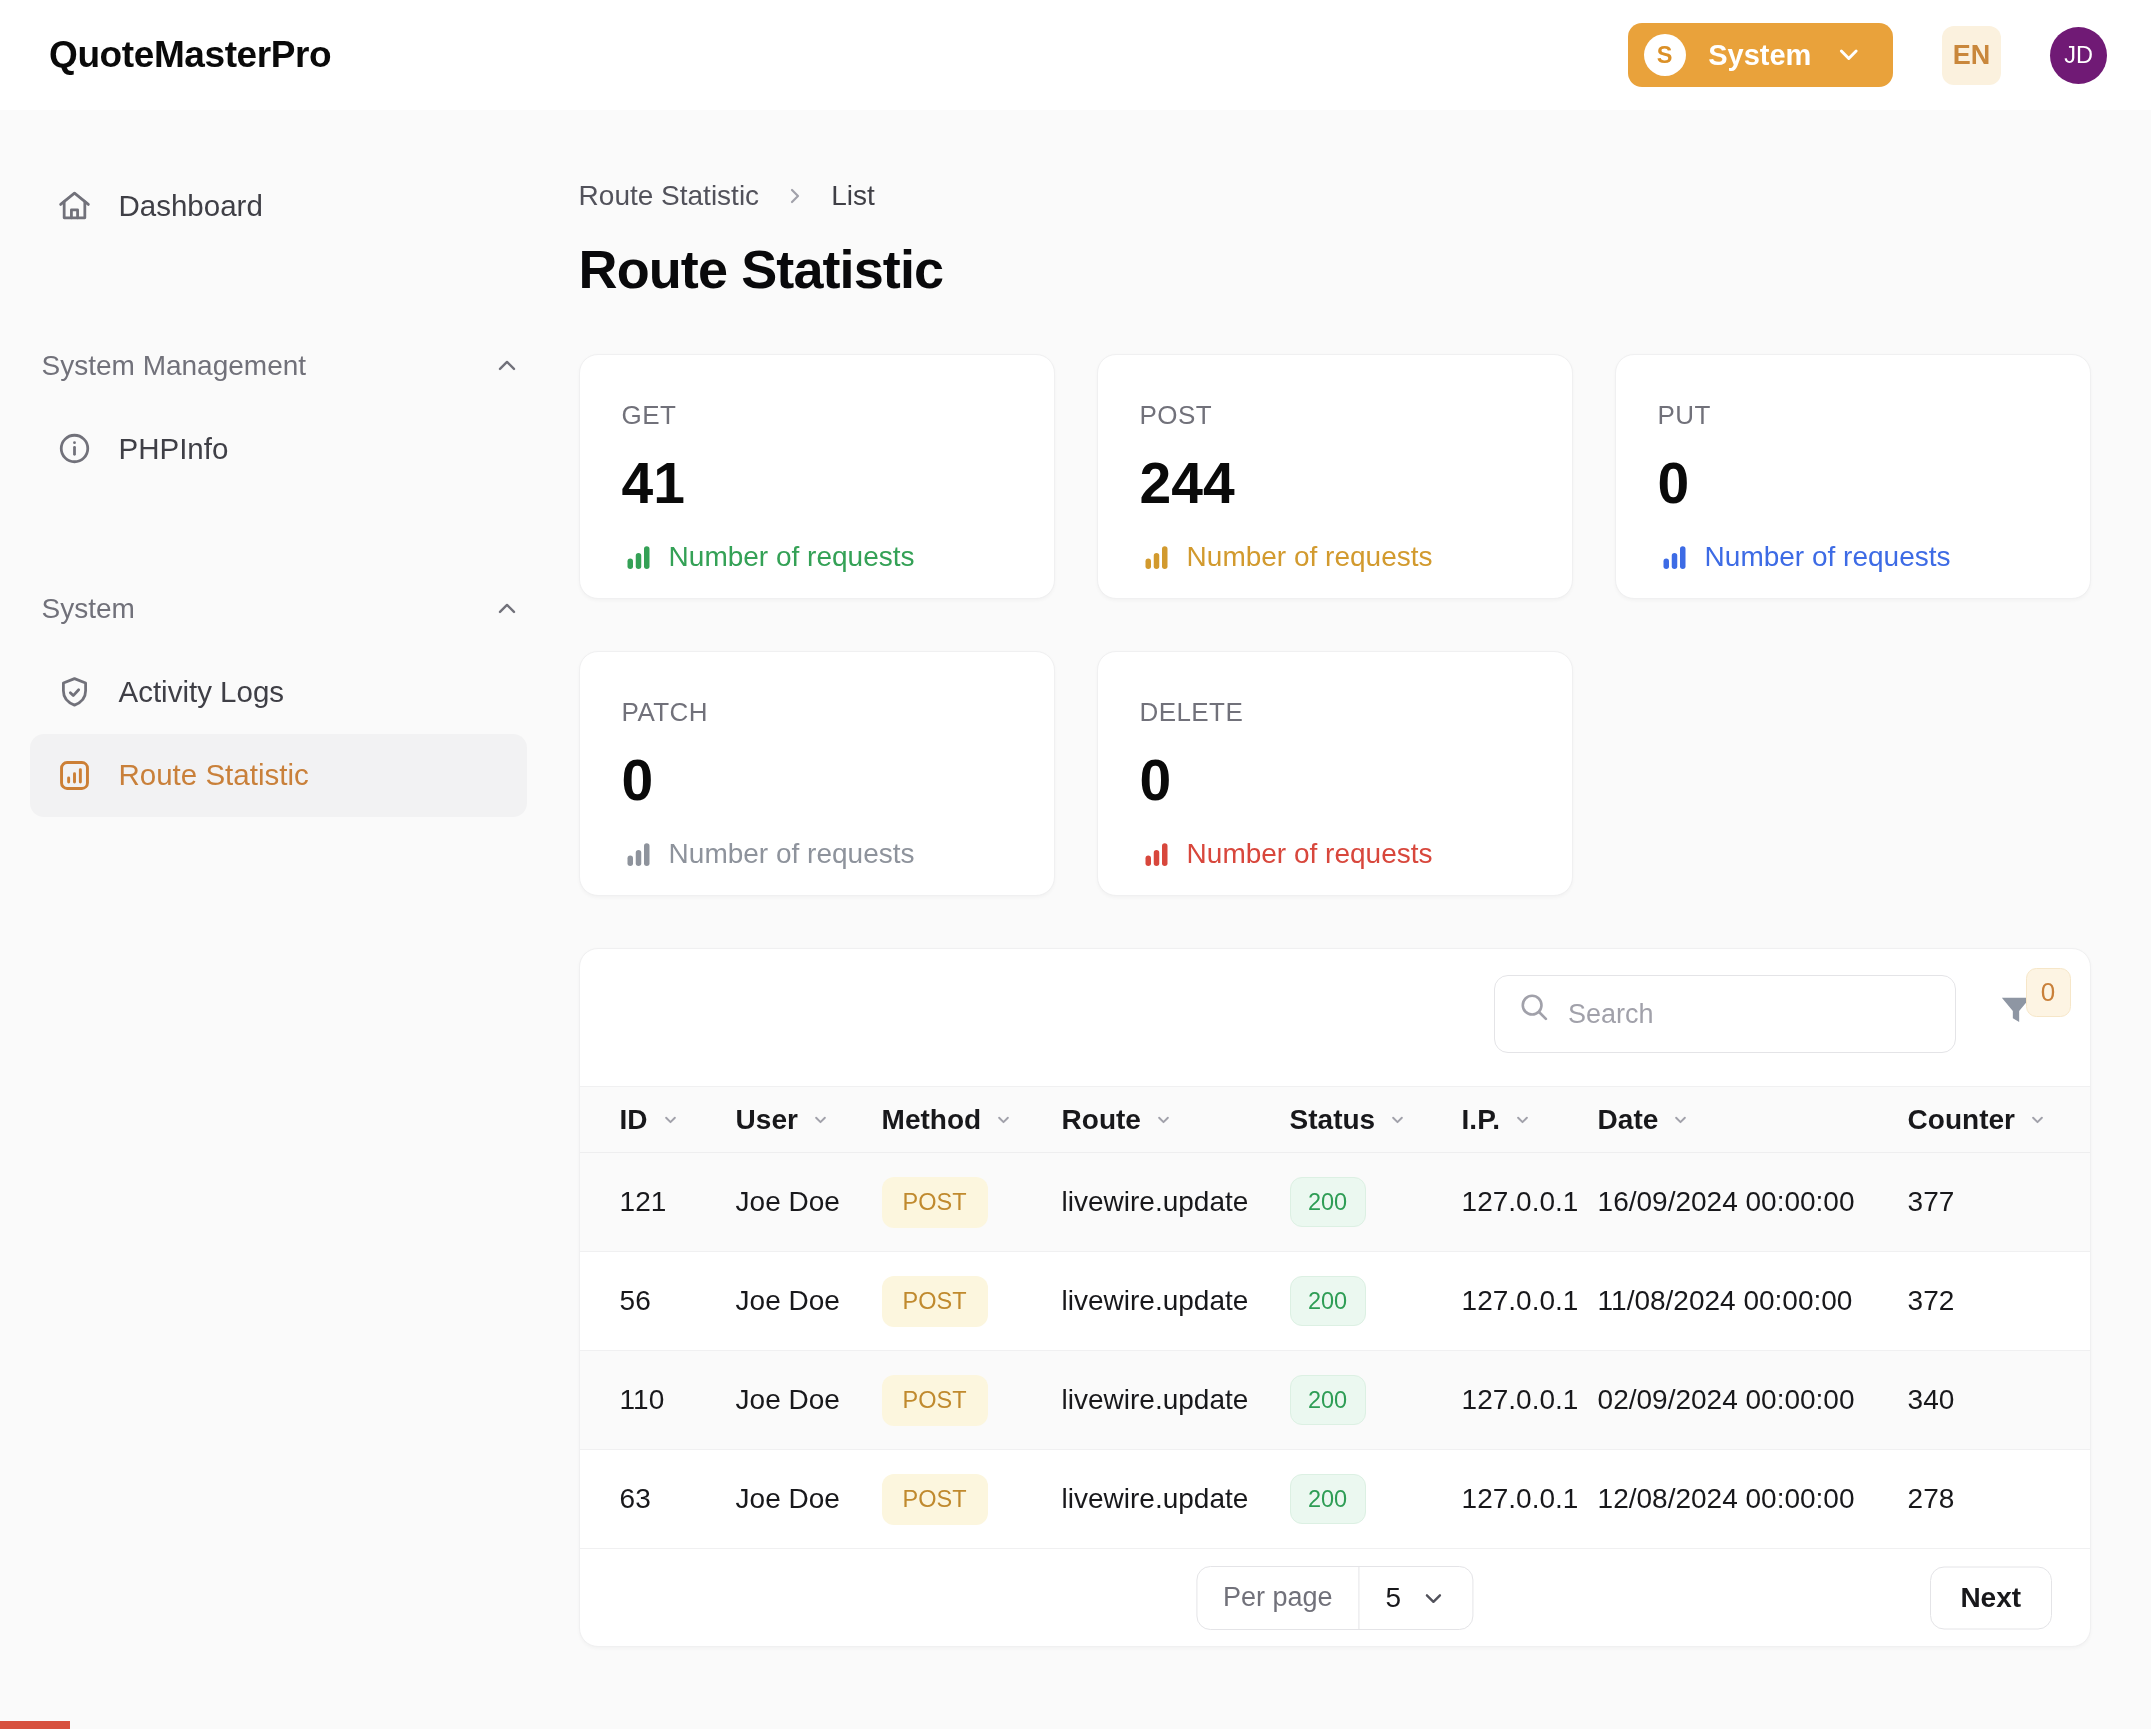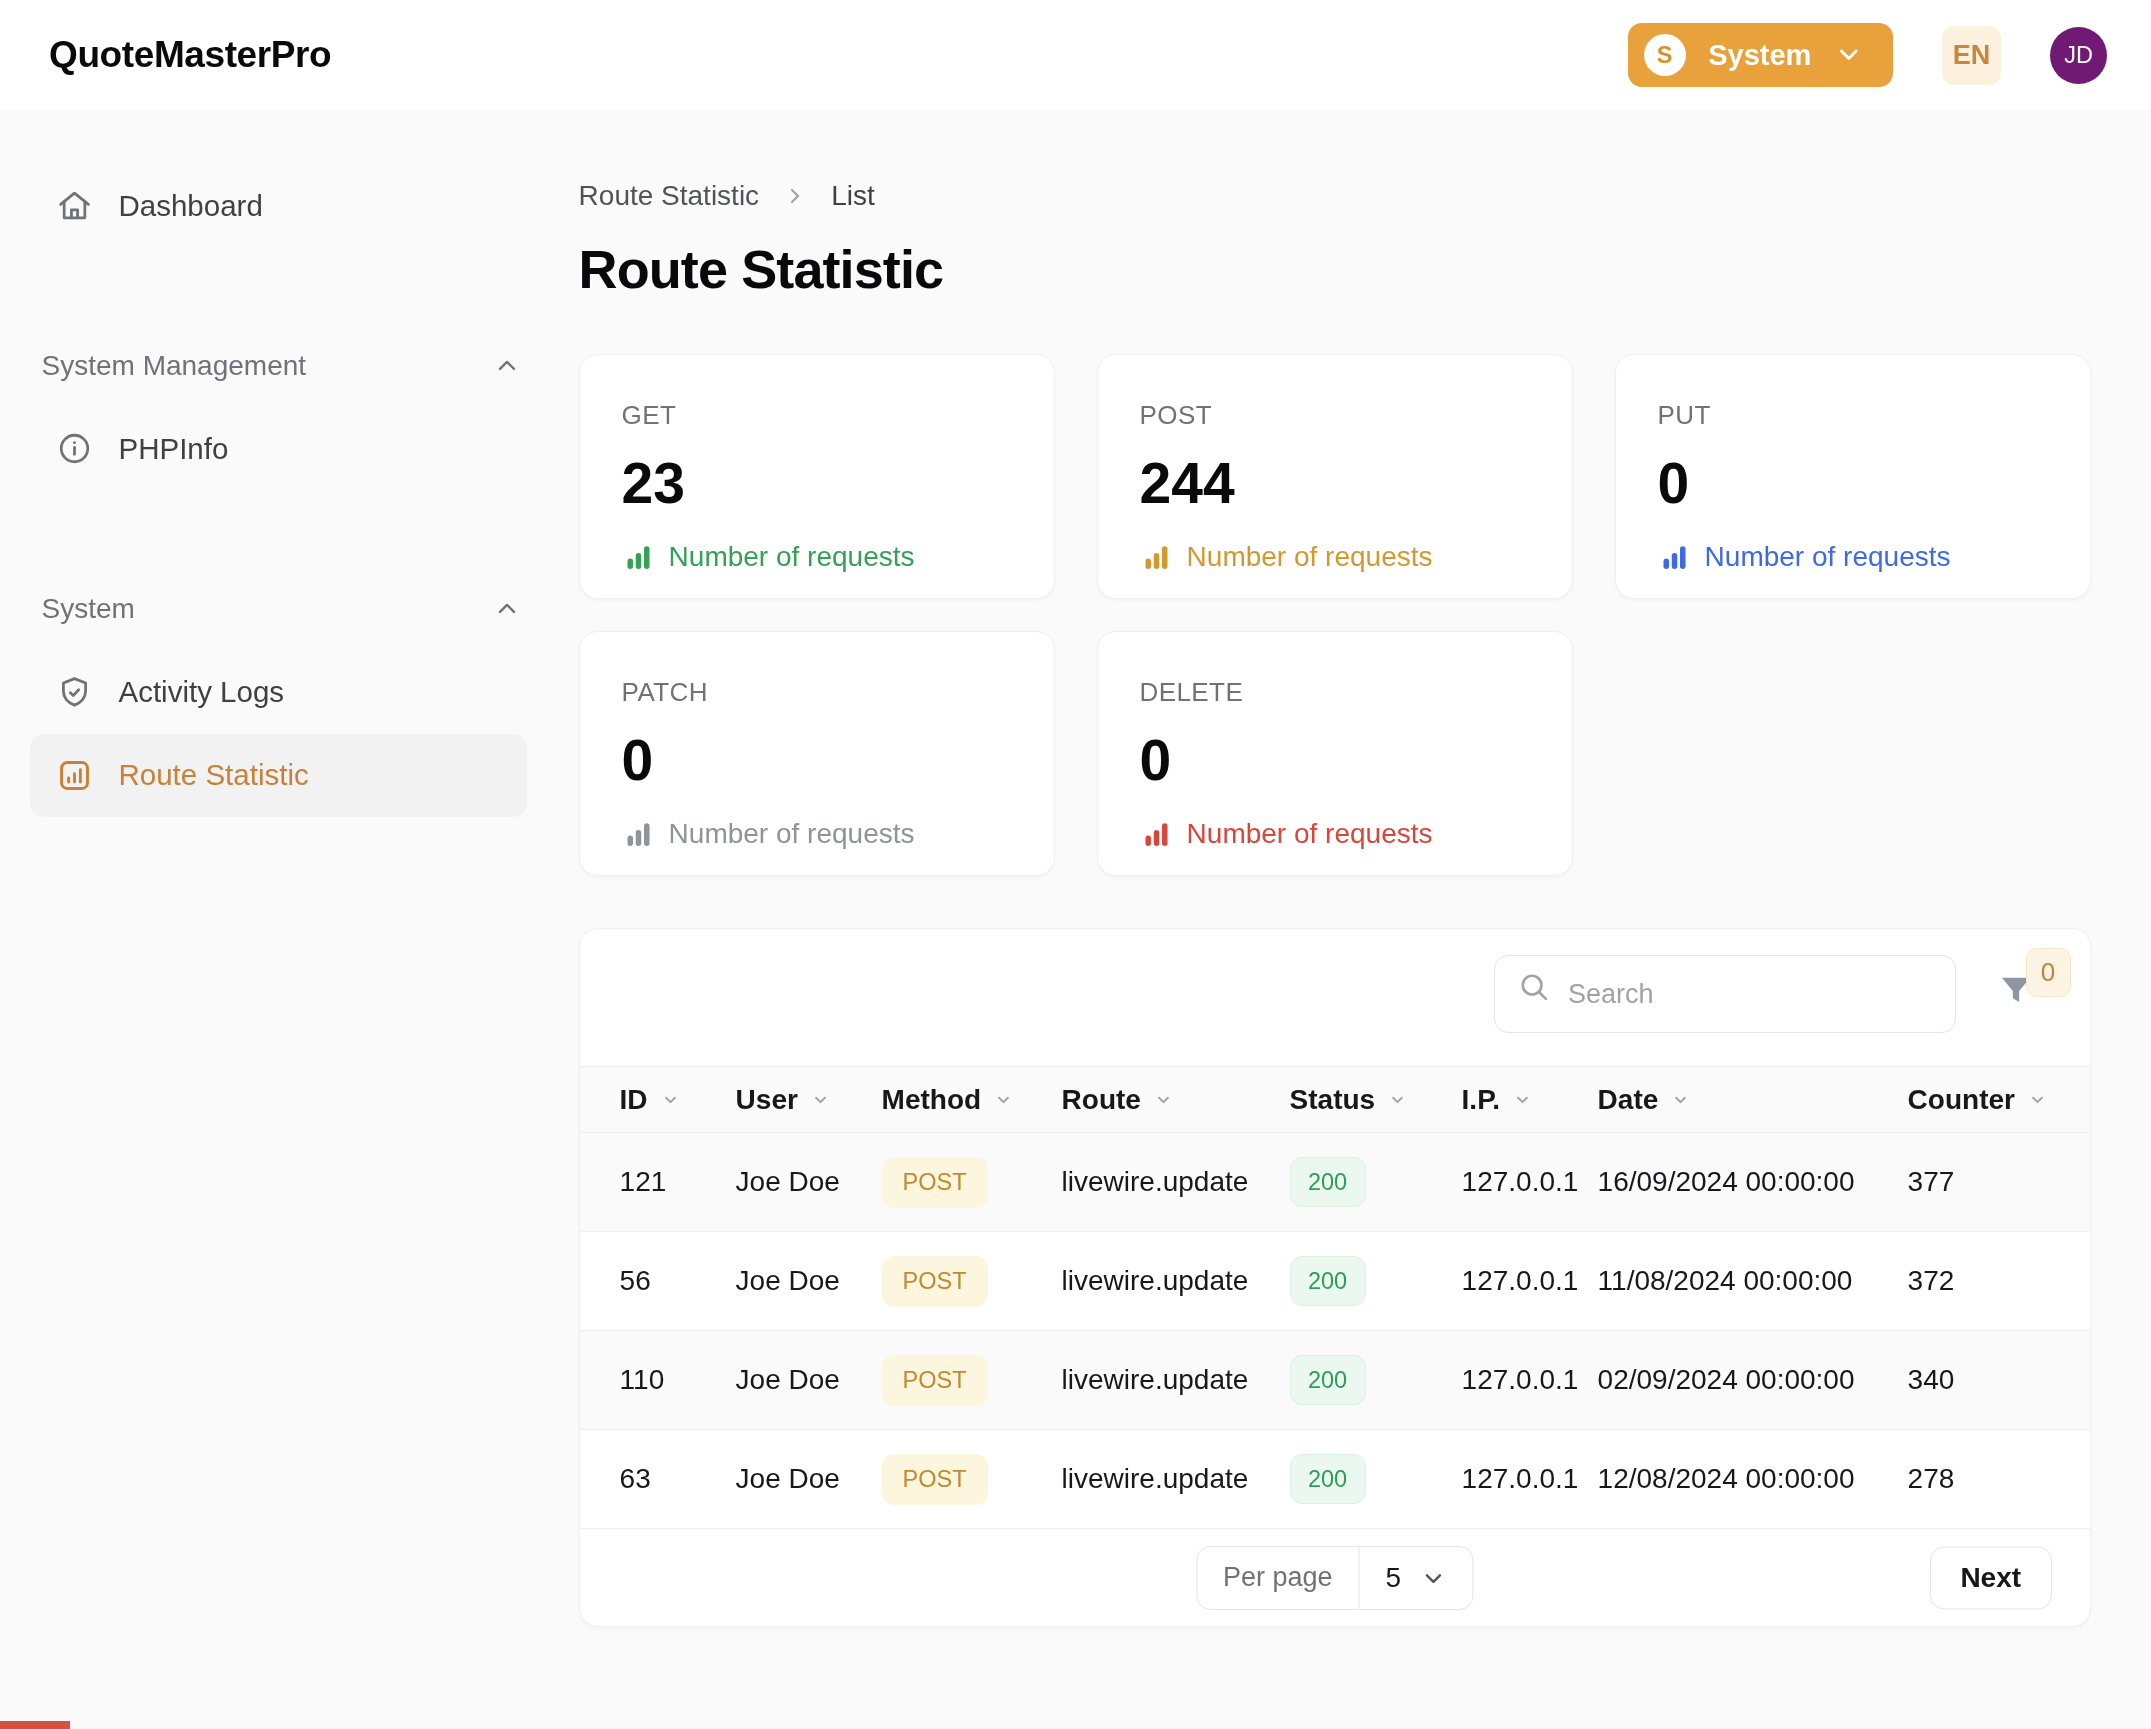--- a/index.html
+++ b/index.html
@@ -68,21 +68,21 @@
   }
   .gap-lg { height: 94px; } .gap-sm { height: 17.4px; }
 
   
   .breadcrumb { display: flex; align-items: center; gap: 24px; font-size: 28px; color: #52525B; }
   .crumb-current { color: #3F3F46; }
   .crumb-sep { color: #A1A1AA; }
   .page-title { margin-top: 26px; font-size: 54px; font-weight: 800; letter-spacing: -0.9px; color: #09090B; }
 
   
-  .cards { display: grid; grid-template-columns: repeat(3, 476px); gap: 32px 42px; margin-top: 54px; }
+  .cards { display: grid; grid-template-columns: repeat(3, 476px); gap: 52px 42px; margin-top: 54px; }
   .card {
     background: #FFFFFF; border: 0.9px solid #F0F0F1; border-radius: 19px;
     box-shadow: 0 1.7px 3.5px rgba(0,0,0,0.03);
     height: 245px; padding: 45px 42px;
   }
   .card-label { font-size: 26px; color: #71717A; letter-spacing: 0.4px; }
   .card-value { font-size: 57px; font-weight: 700; color: #0A0A0A; margin-top: 19px; }
   .card-caption { display: flex; align-items: center; gap: 14px; margin-top: 24px; font-size: 28px; }
 
   
@@ -254,21 +254,21 @@
             <path d="M9 6l6 6-6 6"></path>
           </svg>
       </span>
       <span class="crumb-current">List</span>
     </div>
     <h1 class="page-title">Route Statistic</h1>
 
     <section class="cards">
       <div class="card">
         <div class="card-label">GET</div>
-        <div class="card-value">23</div>
+        <div class="card-value">41</div>
         <div class="card-caption" style="color: rgb(52, 161, 86);">
           <span>
               <svg width="33" height="33" viewBox="0 0 24 24" fill="currentColor">
                 <rect x="4" y="13.5" width="4" height="7.5" rx="2"></rect>
                 <rect x="10" y="9.5" width="4" height="11.5" rx="2"></rect>
                 <rect x="16" y="4.5" width="4" height="16.5" rx="2"></rect>
               </svg>
             </span>
           <span>Number of requests</span>
         </div>

